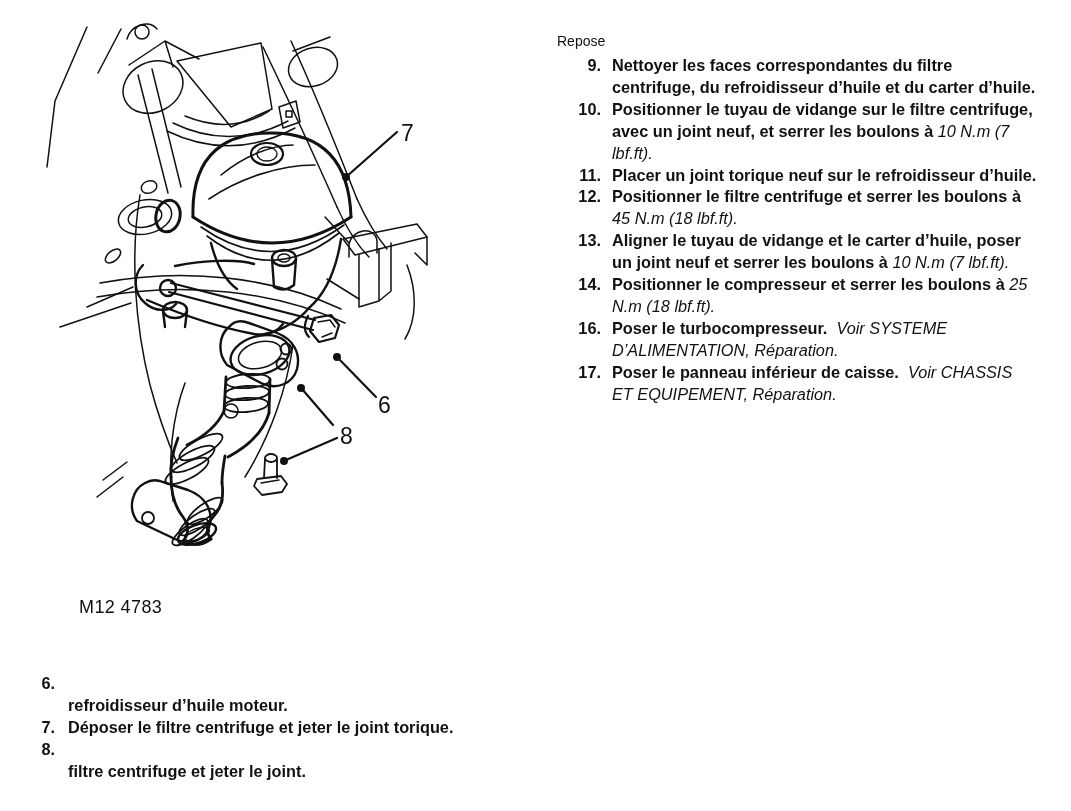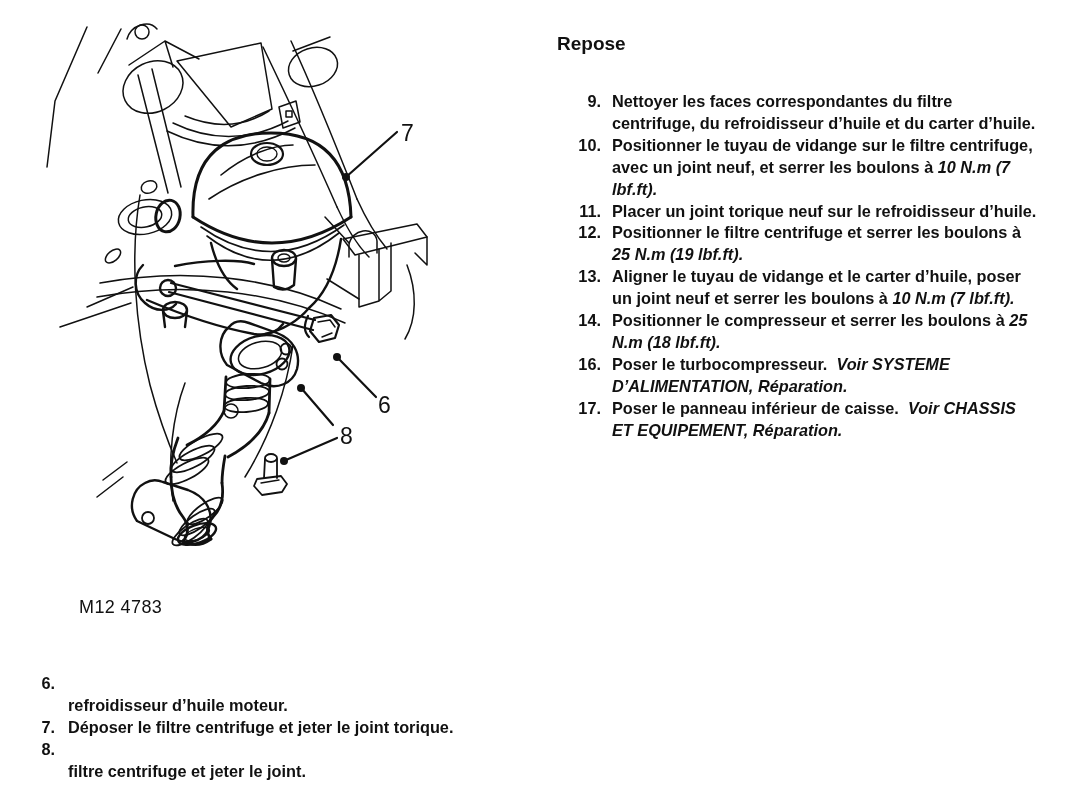--- a/index.html
+++ b/index.html
@@ -13,26 +13,26 @@
   .diagram svg{display:block;width:100%;height:100%;}
   .figure-label{
     position:absolute;left:79px;top:597px;
     font-size:18px;letter-spacing:.4px;color:#111;
   }
   .steps{font-size:16.3px;line-height:21.9px;color:#111;}
   .steps .row{display:grid;column-gap:11px;}
   .removal{position:absolute;left:36px;top:673px;width:486px;}
   .removal .row{grid-template-columns:19px 1fr;column-gap:13px;}
   .repose{position:absolute;left:557px;top:33px;width:500px;}
-  .repose-heading{font-weight:700;font-size:19px;margin:0 0 36px 0;}
+  .repose-heading{font-weight:400;font-size:14px;margin:0 0 6px 0;}
   .repose .row{grid-template-columns:44px 1fr;}
   .num{font-weight:700;text-align:right;}
   .seg-normal{font-weight:700;font-style:normal;}
   .seg-bold{font-weight:700;font-style:normal;}
-  .seg-bolditalic{font-weight:700;font-style:italic;}
+  .seg-bolditalic{font-weight:400;font-style:italic;}
   .callout-text{
     font-family:"Liberation Sans", sans-serif;
     font-size:23px;fill:#111;
   }
 </style>
 </head>
 <body>
 
 <div class="diagram">
   <svg viewBox="0 0 500 585" fill="none" stroke="#111" stroke-linecap="round" stroke-linejoin="round">
@@ -215,21 +215,21 @@
       <div class="row">
         <span class="num">10.</span>
         <span class="body"><span class="seg-normal">Positionner le tuyau de vidange sur le filtre centrifuge,</span><br><span class="seg-normal">avec un joint neuf, et serrer les boulons à </span><span class="seg-bolditalic">10 N.m (7</span><br><span class="seg-bolditalic">lbf.ft).</span></span>
       </div>
       <div class="row">
         <span class="num">11.</span>
         <span class="body"><span class="seg-normal">Placer un joint torique neuf sur le refroidisseur d’huile.</span></span>
       </div>
       <div class="row">
         <span class="num">12.</span>
-        <span class="body"><span class="seg-normal">Positionner le filtre centrifuge et serrer les boulons à</span><br><span class="seg-bolditalic">25 N.m (19 lbf.ft).</span></span>
+        <span class="body"><span class="seg-normal">Positionner le filtre centrifuge et serrer les boulons à</span><br><span class="seg-bolditalic">45 N.m (18 lbf.ft).</span></span>
       </div>
       <div class="row">
         <span class="num">13.</span>
         <span class="body"><span class="seg-normal">Aligner le tuyau de vidange et le carter d’huile, poser</span><br><span class="seg-normal">un joint neuf et serrer les boulons à </span><span class="seg-bolditalic">10 N.m (7 lbf.ft).</span><br></span>
       </div>
       <div class="row">
         <span class="num">14.</span>
         <span class="body"><span class="seg-normal">Positionner le compresseur et serrer les boulons à </span><span class="seg-bolditalic">25</span><br><span class="seg-bolditalic">N.m (18 lbf.ft).</span></span>
       </div>
       <div class="row">

